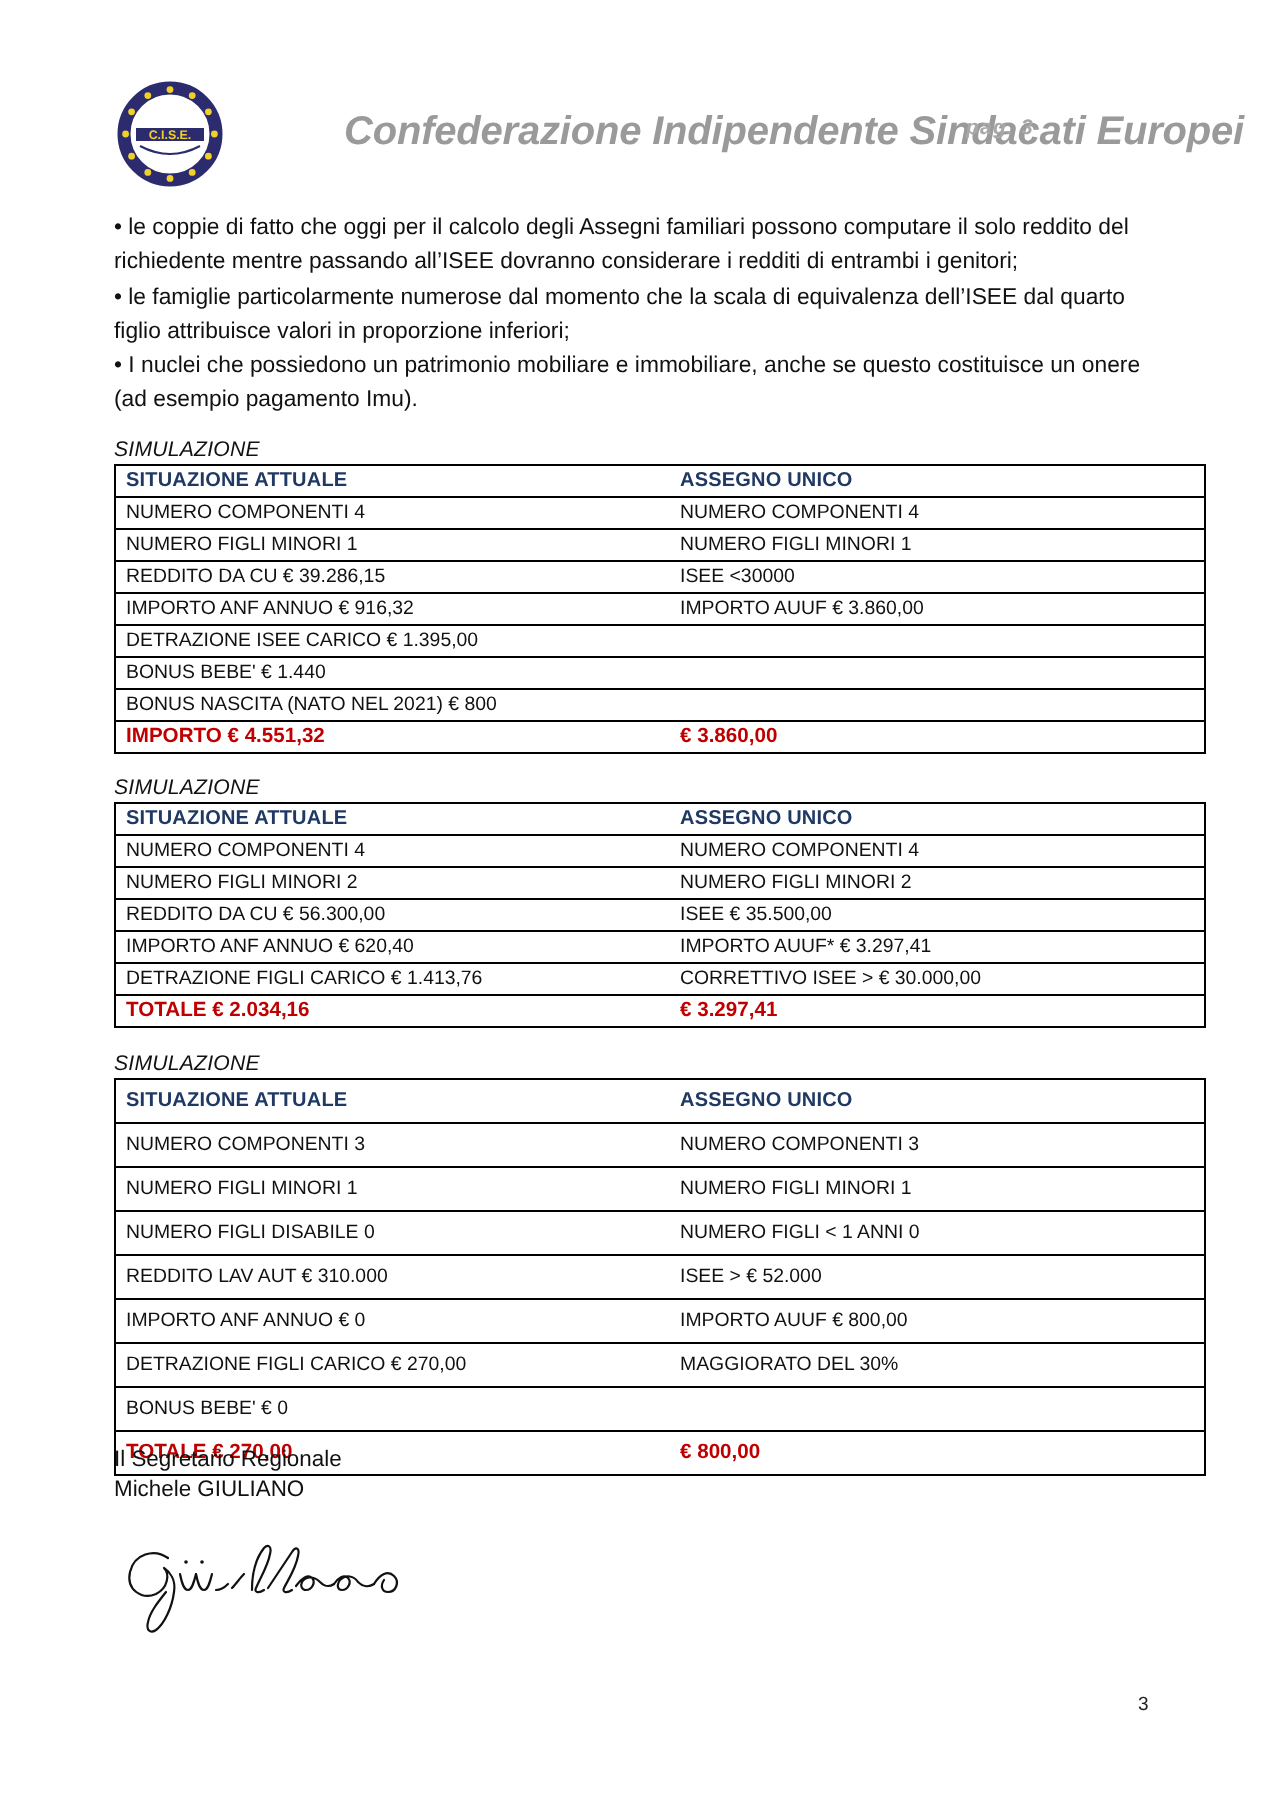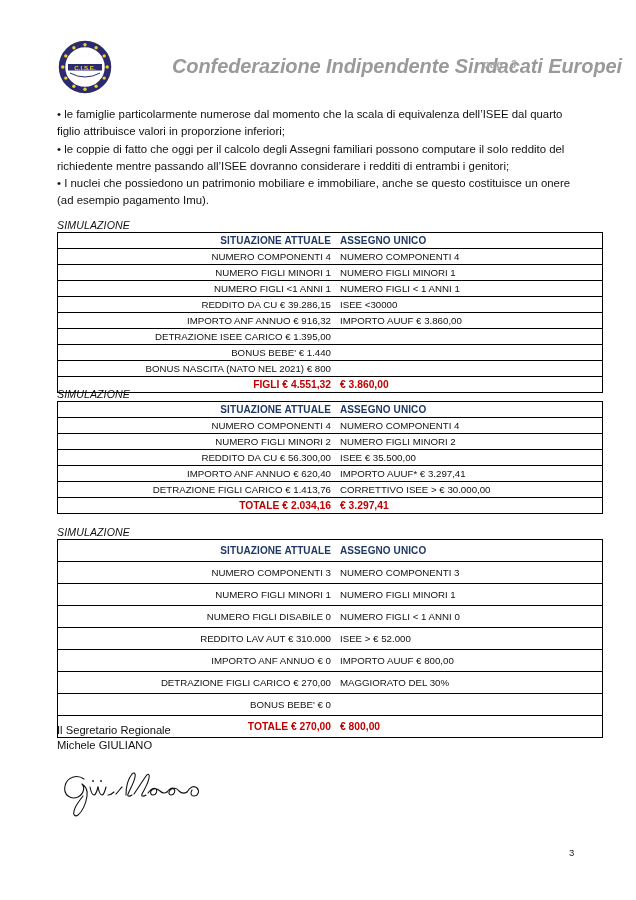--- a/index.html
+++ b/index.html
@@ -113,21 +113,21 @@
     letter-spacing: 0.1px;
     border-top: 1.4px solid #000000;
     border-bottom: 1.4px solid #000000;
   }
   table.sim tr.tot td {
     font-weight: bold;
     color: #c00000;
     font-size: 10.3px;
     border-top: 1.4px solid #000000;
   }
-  table.sim td.c1 { width: 268px; text-align: right; }
+  table.sim td.c1 { width: 268px; }
   table.sim td.c2 { width: 258px; }
 
   
   .t12 td { height: 13px; line-height: 13px; }
   
   .t3 td {
     height: 19px;
     line-height: 19px;
     font-size: 10.4px;
     padding-left: 6px;
@@ -187,66 +187,62 @@
         <rect x="10" y="24" width="34" height="6.5" fill="#2b2b6e"></rect>
         <text x="27" y="29.6" font-family="'Liberation Sans', sans-serif" font-size="6.2" font-weight="bold" fill="#f2d02a" text-anchor="middle">C.I.S.E.</text>
         <path d="M12 33 Q27 41 42 33" fill="none" stroke="#2b2b6e" stroke-width="1"></path>
       </svg>
     </div>
     <div class="header-title">Confederazione Indipendente Sindacati Europei</div>
     <div class="header-pag">pag. 3</div>
   </div>
 
   <div class="body-text">
+    <p>• le coppie di fatto che oggi per il calcolo degli Assegni familiari possono computare il solo reddito del richiedente mentre passando all’ISEE dovranno considerare i redditi di entrambi i genitori;</p>
     <p>• le famiglie particolarmente numerose dal momento che la scala di equivalenza dell’ISEE dal quarto figlio attribuisce valori in proporzione inferiori;</p>
-    <p>• le coppie di fatto che oggi per il calcolo degli Assegni familiari possono computare il solo reddito del richiedente mentre passando all’ISEE dovranno considerare i redditi di entrambi i genitori;</p>
     <p>• I nuclei che possiedono un patrimonio mobiliare e immobiliare, anche se questo costituisce un onere (ad esempio pagamento Imu).</p>
   </div>
 
   <div class="sim-label" style="top:219px;">SIMULAZIONE</div>
   <table class="sim t12" style="top:232px;">
     <tbody>
       <tr class="hdr">
         <td class="c1">SITUAZIONE ATTUALE</td>
         <td class="c2">ASSEGNO UNICO</td>
       </tr>
       <tr>
         <td class="c1">NUMERO COMPONENTI 4</td>
         <td class="c2">NUMERO COMPONENTI 4</td>
       </tr>
       <tr>
         <td class="c1">NUMERO FIGLI MINORI 1</td>
         <td class="c2">NUMERO FIGLI MINORI 1</td>
       </tr>
       <tr>
-        <td class="c1">NUMERO FIGLI &lt;1 ANNI 1</td>
-        <td class="c2">NUMERO FIGLI &lt; 1 ANNI 1</td>
-      </tr>
-      <tr>
         <td class="c1">REDDITO DA CU € 39.286,15</td>
         <td class="c2">ISEE &lt;30000</td>
       </tr>
       <tr>
         <td class="c1">IMPORTO ANF ANNUO € 916,32</td>
         <td class="c2">IMPORTO AUUF € 3.860,00</td>
       </tr>
       <tr>
         <td class="c1">DETRAZIONE ISEE CARICO € 1.395,00</td>
         <td class="c2"></td>
       </tr>
       <tr>
         <td class="c1">BONUS BEBE' € 1.440</td>
         <td class="c2"></td>
       </tr>
       <tr>
         <td class="c1">BONUS NASCITA (NATO NEL 2021) € 800</td>
         <td class="c2"></td>
       </tr>
       <tr class="tot">
-        <td class="c1">FIGLI € 4.551,32</td>
+        <td class="c1">IMPORTO € 4.551,32</td>
         <td class="c2">€ 3.860,00</td>
       </tr>
     </tbody>
   </table>
 
   <div class="sim-label" style="top:388px;">SIMULAZIONE</div>
   <table class="sim t12" style="top:401px;">
     <tbody>
       <tr class="hdr">
         <td class="c1">SITUAZIONE ATTUALE</td>

